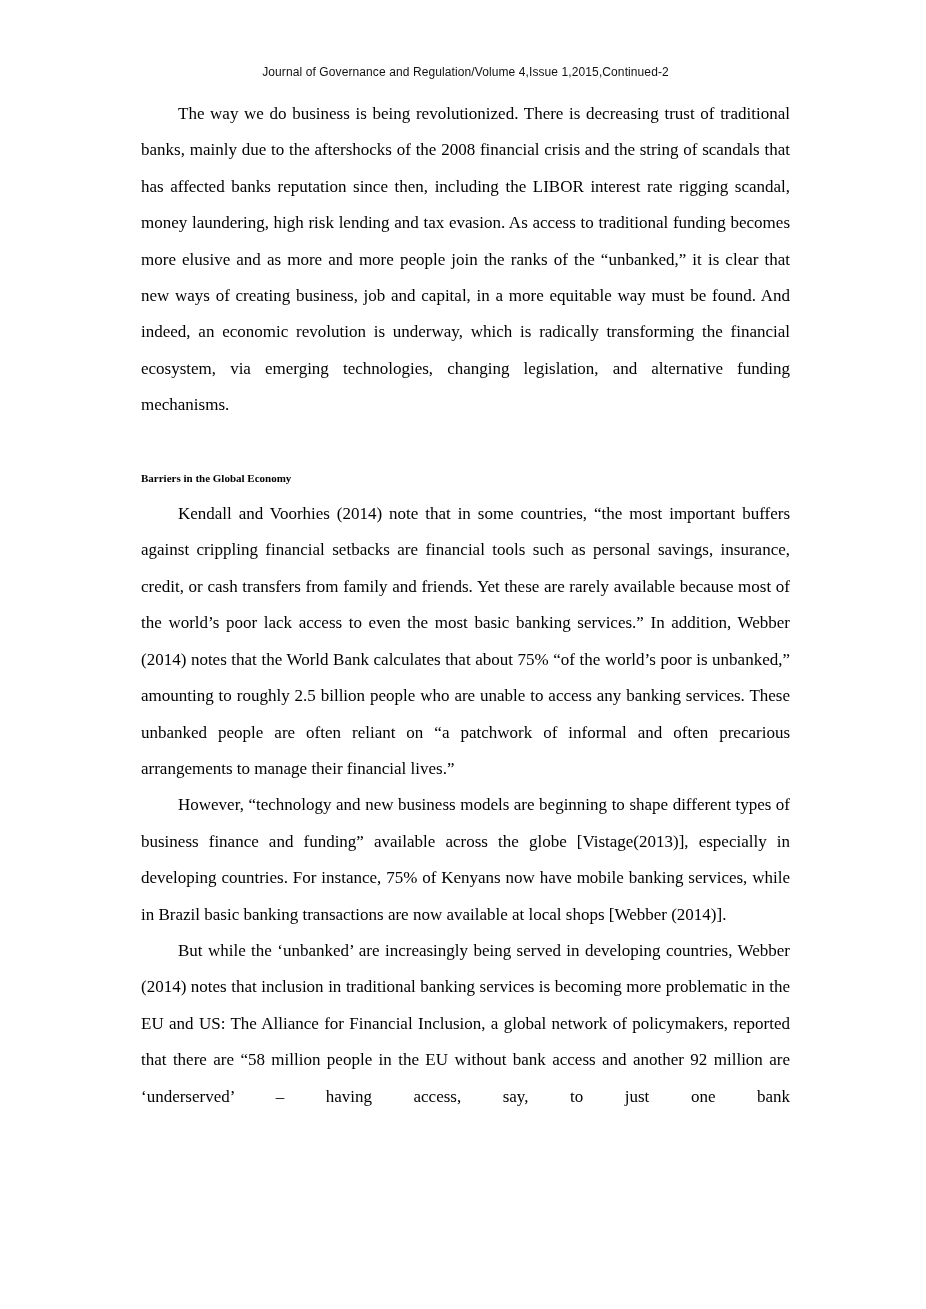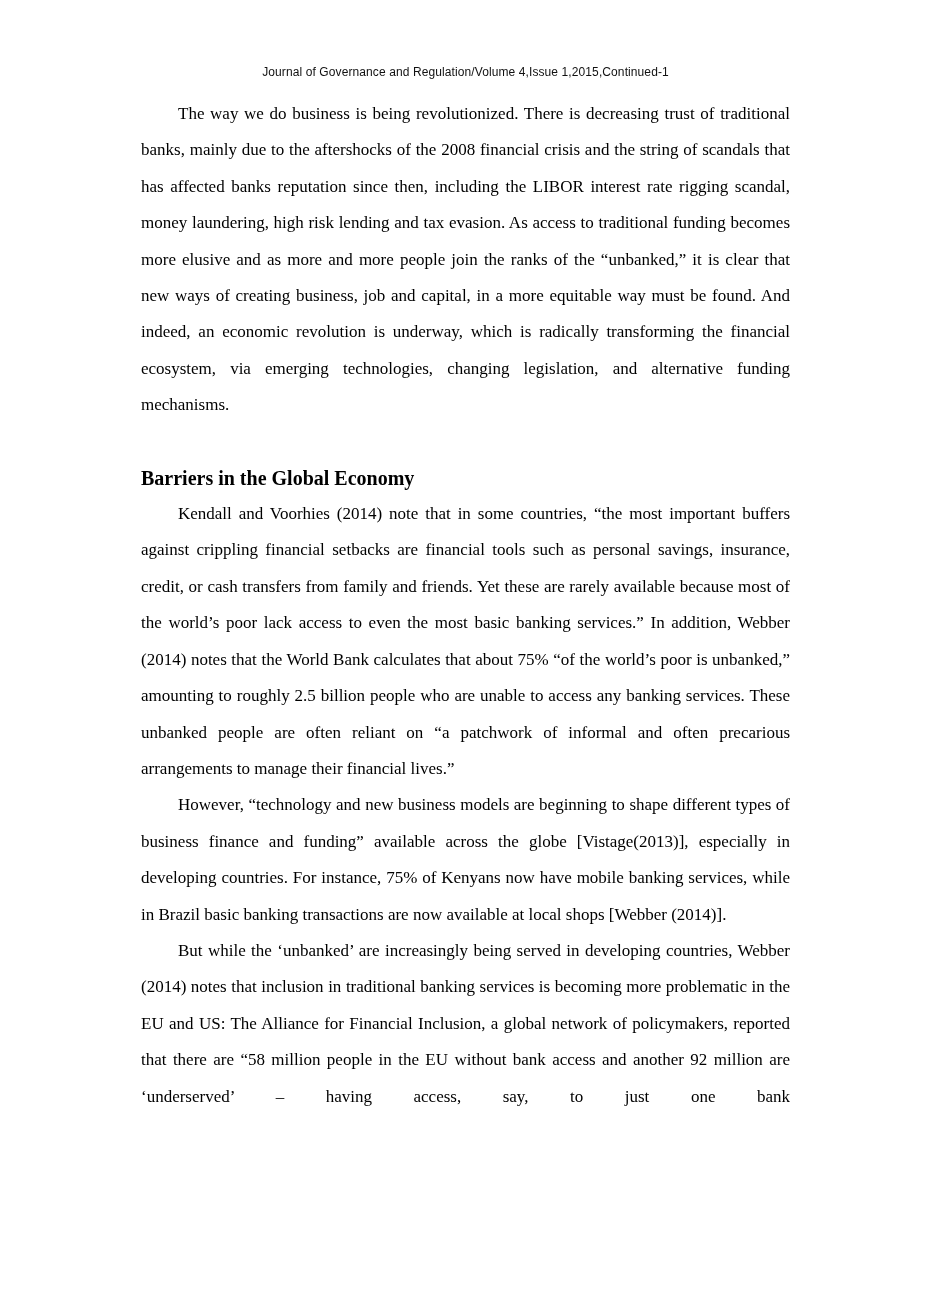--- a/index.html
+++ b/index.html
@@ -35,36 +35,36 @@
     color: #000000;
   }
   .body-text p {
     margin: 0;
   }
   .para.indent {
     text-indent: 37px;
   }
   .section-heading {
     font-family: "Liberation Serif", serif;
-    font-size: 20px;
+    font-size: 11px;
     font-weight: bold;
     line-height: 36.4px;
     margin: 36px 0 0 0;
     text-align: left;
     text-indent: 0;
   }
   .justify-last {
     text-align-last: justify;
   }
 </style>
 </head>
 <body>
 
 <div class="page">
-  <div class="running-header">Journal of Governance and Regulation/Volume 4,Issue 1,2015,Continued-1</div>
+  <div class="running-header">Journal of Governance and Regulation/Volume 4,Issue 1,2015,Continued-2</div>
 
   <div class="body-text">
     <p class="para indent">The way we do business is being revolutionized. There is decreasing trust of traditional banks, mainly due to the aftershocks of the 2008 financial crisis and the string of scandals that has affected banks reputation since then, including the LIBOR interest rate rigging scandal, money laundering, high risk lending and tax evasion. As access to traditional funding becomes more elusive and as more and more people join the ranks of the “unbanked,” it is clear that new ways of creating business, job and capital, in a more equitable way must be found. And indeed, an economic revolution is underway, which is radically transforming the financial ecosystem, via emerging technologies, changing legislation, and alternative funding mechanisms.</p>
 
     <h2 class="section-heading">Barriers in the Global Economy</h2>
 
     <p class="para indent">Kendall and Voorhies (2014) note that in some countries, “the most important buffers against crippling financial setbacks are financial tools such as personal savings, insurance, credit, or cash transfers from family and friends. Yet these are rarely available because most of the world’s poor lack access to even the most basic banking services.” In addition, Webber (2014) notes that the World Bank calculates that about 75% “of the world’s poor is unbanked,” amounting to roughly 2.5 billion people who are unable to access any banking services. These unbanked people are often reliant on “a patchwork of informal and often precarious arrangements to manage their financial lives.”</p>
 
     <p class="para indent">However, “technology and new business models are beginning to shape different types of business finance and funding” available across the globe [Vistage(2013)], especially in developing countries. For instance, 75% of Kenyans now have mobile banking services, while in Brazil basic banking transactions are now available at local shops [Webber (2014)].</p>
 

